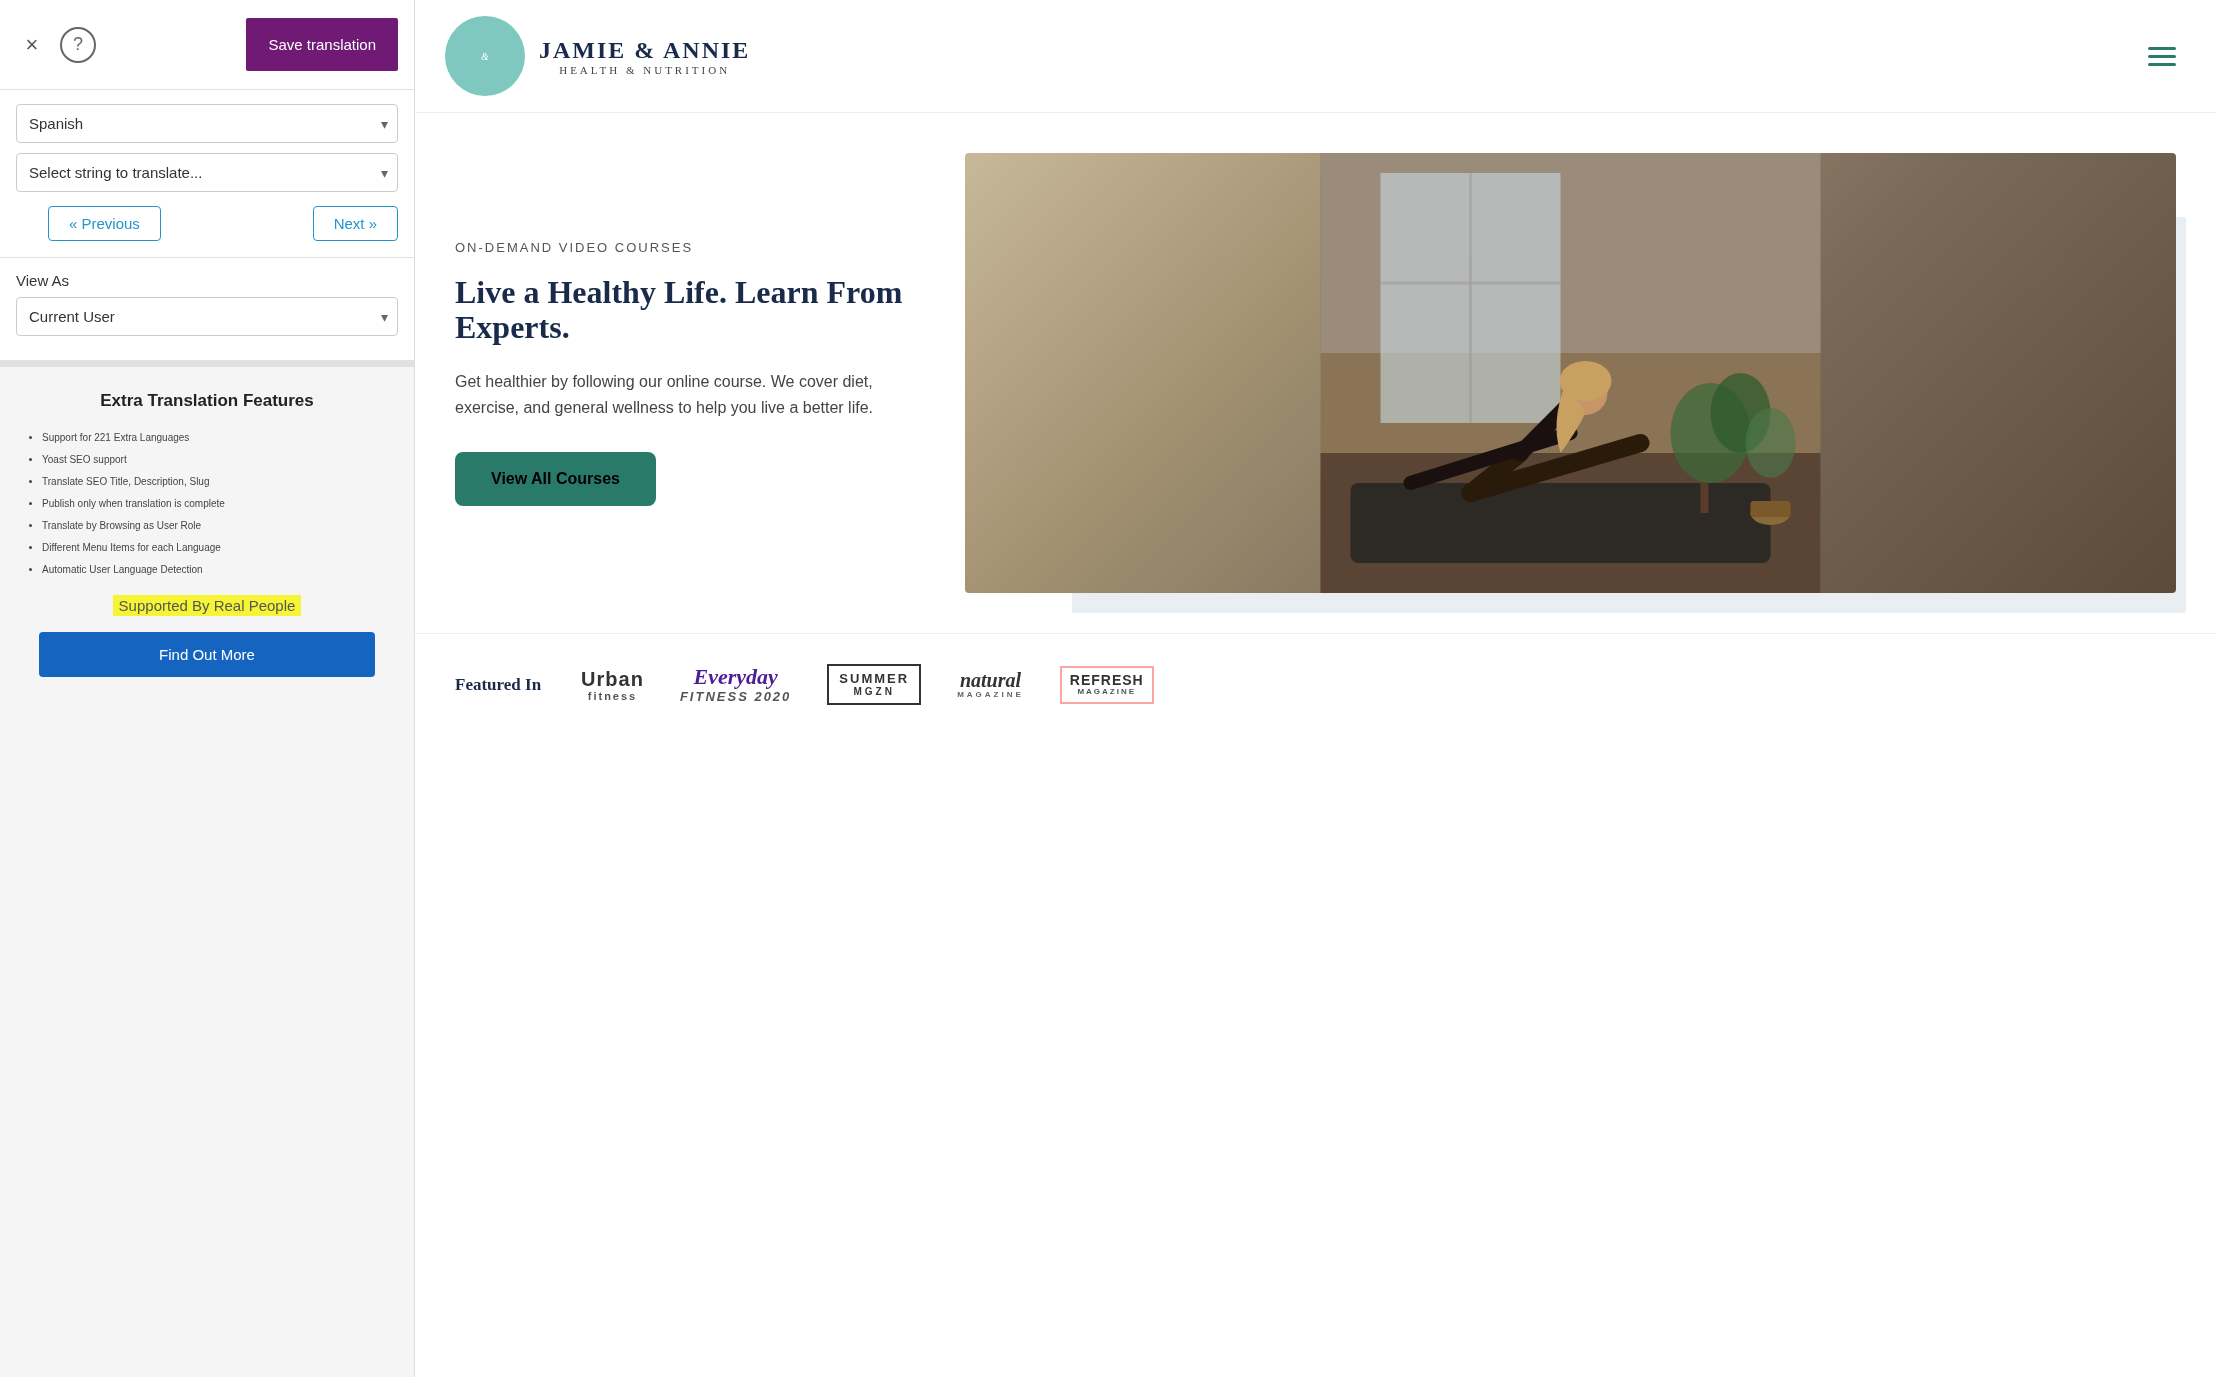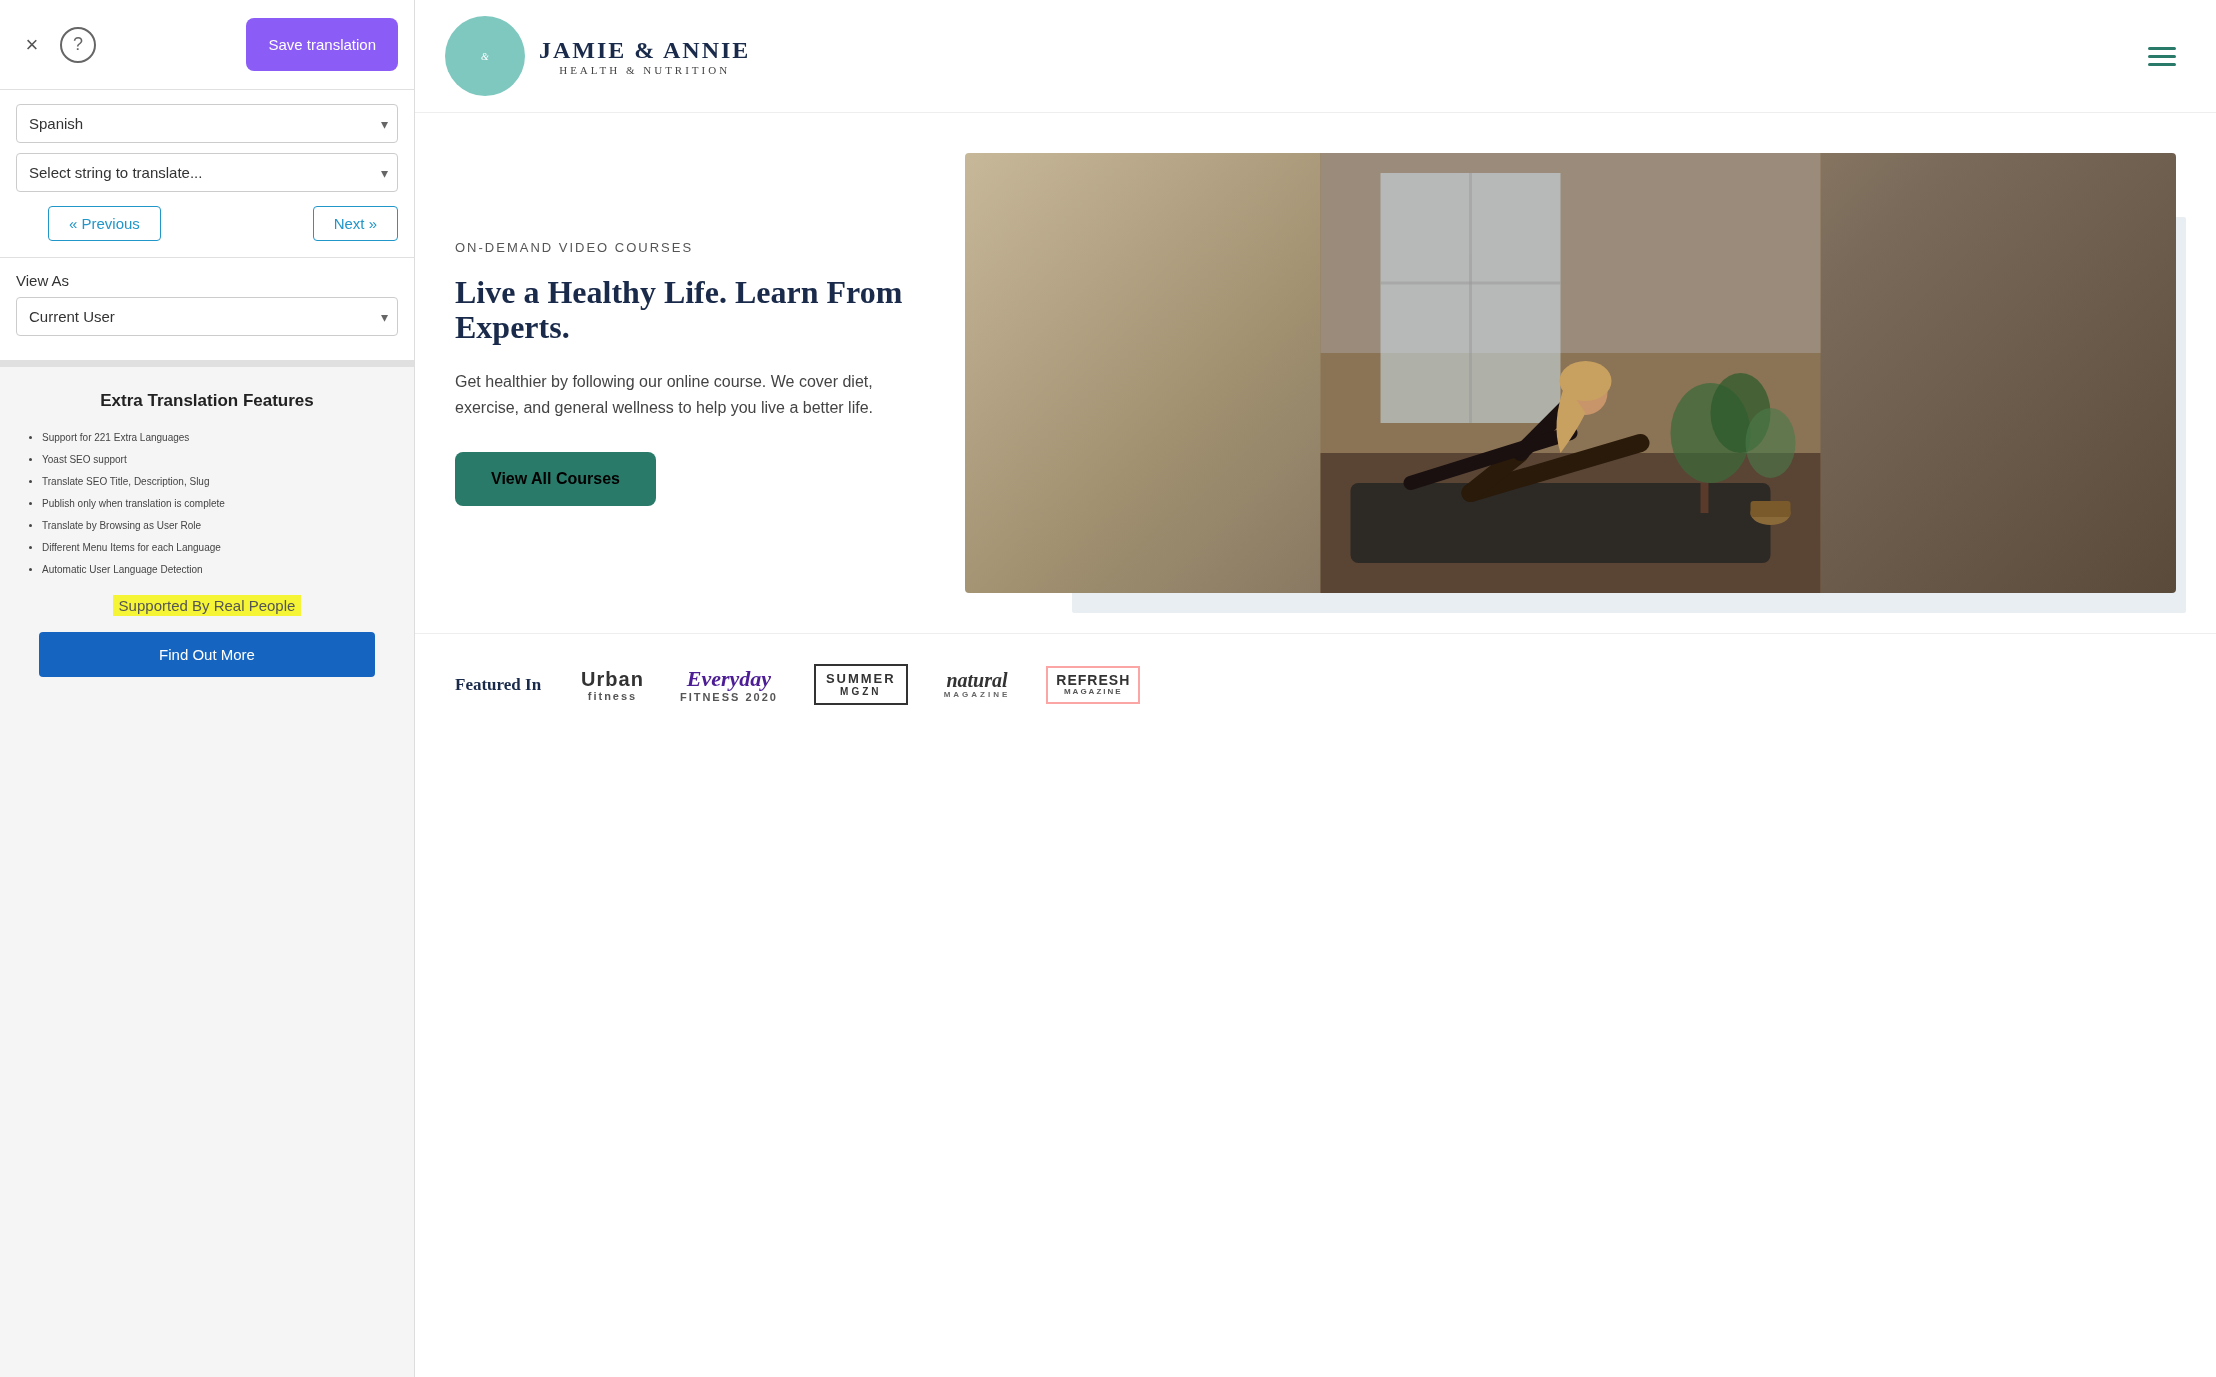--- a/index.html
+++ b/index.html
@@ -32,25 +32,25 @@
     .help-btn {
       width: 36px; height: 36px;
       border-radius: 50%;
       border: 2px solid #666;
       background: none; cursor: pointer;
       font-size: 18px; color: #666;
       display: flex; align-items: center; justify-content: center;
     }
     .save-btn {
       margin-left: auto;
-      background: #8b5cf6;
+      background: #701a75;
       color: #fff;
       border: none;
       padding: 18px 22px;
-      border-radius: 8px;
+      border-radius: 2px;
       font-size: 15px;
       cursor: pointer;
       font-weight: 500;
     }
     .controls-section {
       background: #fff;
       padding: 14px 16px 16px;
       border-bottom: 1px solid #e0e0e0;
     }
     .select-wrapper {
@@ -453,21 +453,21 @@
     <div class="featured-label">Featured In</div>
     <div class="featured-logos">
 
       <div class="featured-logo">
         <div style="font-size:20px; font-weight:900; font-family:Arial Black, sans-serif; letter-spacing:1px;">Urban</div>
         <div style="font-size:11px; letter-spacing:2px; color:#555;">fitness</div>
       </div>
 
       <div class="featured-logo">
         <div style="font-family:Georgia,serif; font-style:italic; font-size:22px; color:#4c1d95;">Everyday</div>
-        <div style="font-size:11px; letter-spacing:2px; text-transform:uppercase; color:#555;">FITNESS 2020</div>
+        <div style="font-size:13px; letter-spacing:2px; text-transform:uppercase; color:#555;font-style:italic;">FITNESS 2020</div>
       </div>
 
       <div class="featured-logo logo-box" style="border:2px solid #333; padding:6px 10px;">
         <div style="font-size:13px; font-weight:900; letter-spacing:2px;">SUMMER</div>
         <div style="font-size:10px; letter-spacing:3px; font-weight:bold;">MGZN</div>
       </div>
 
       <div class="featured-logo">
         <div style="font-family:Georgia,serif; font-size:20px; font-style:italic; color:#333;">natural</div>
         <div style="font-size:8px; letter-spacing:3px; color:#666; text-transform:uppercase;">MAGAZINE</div>

